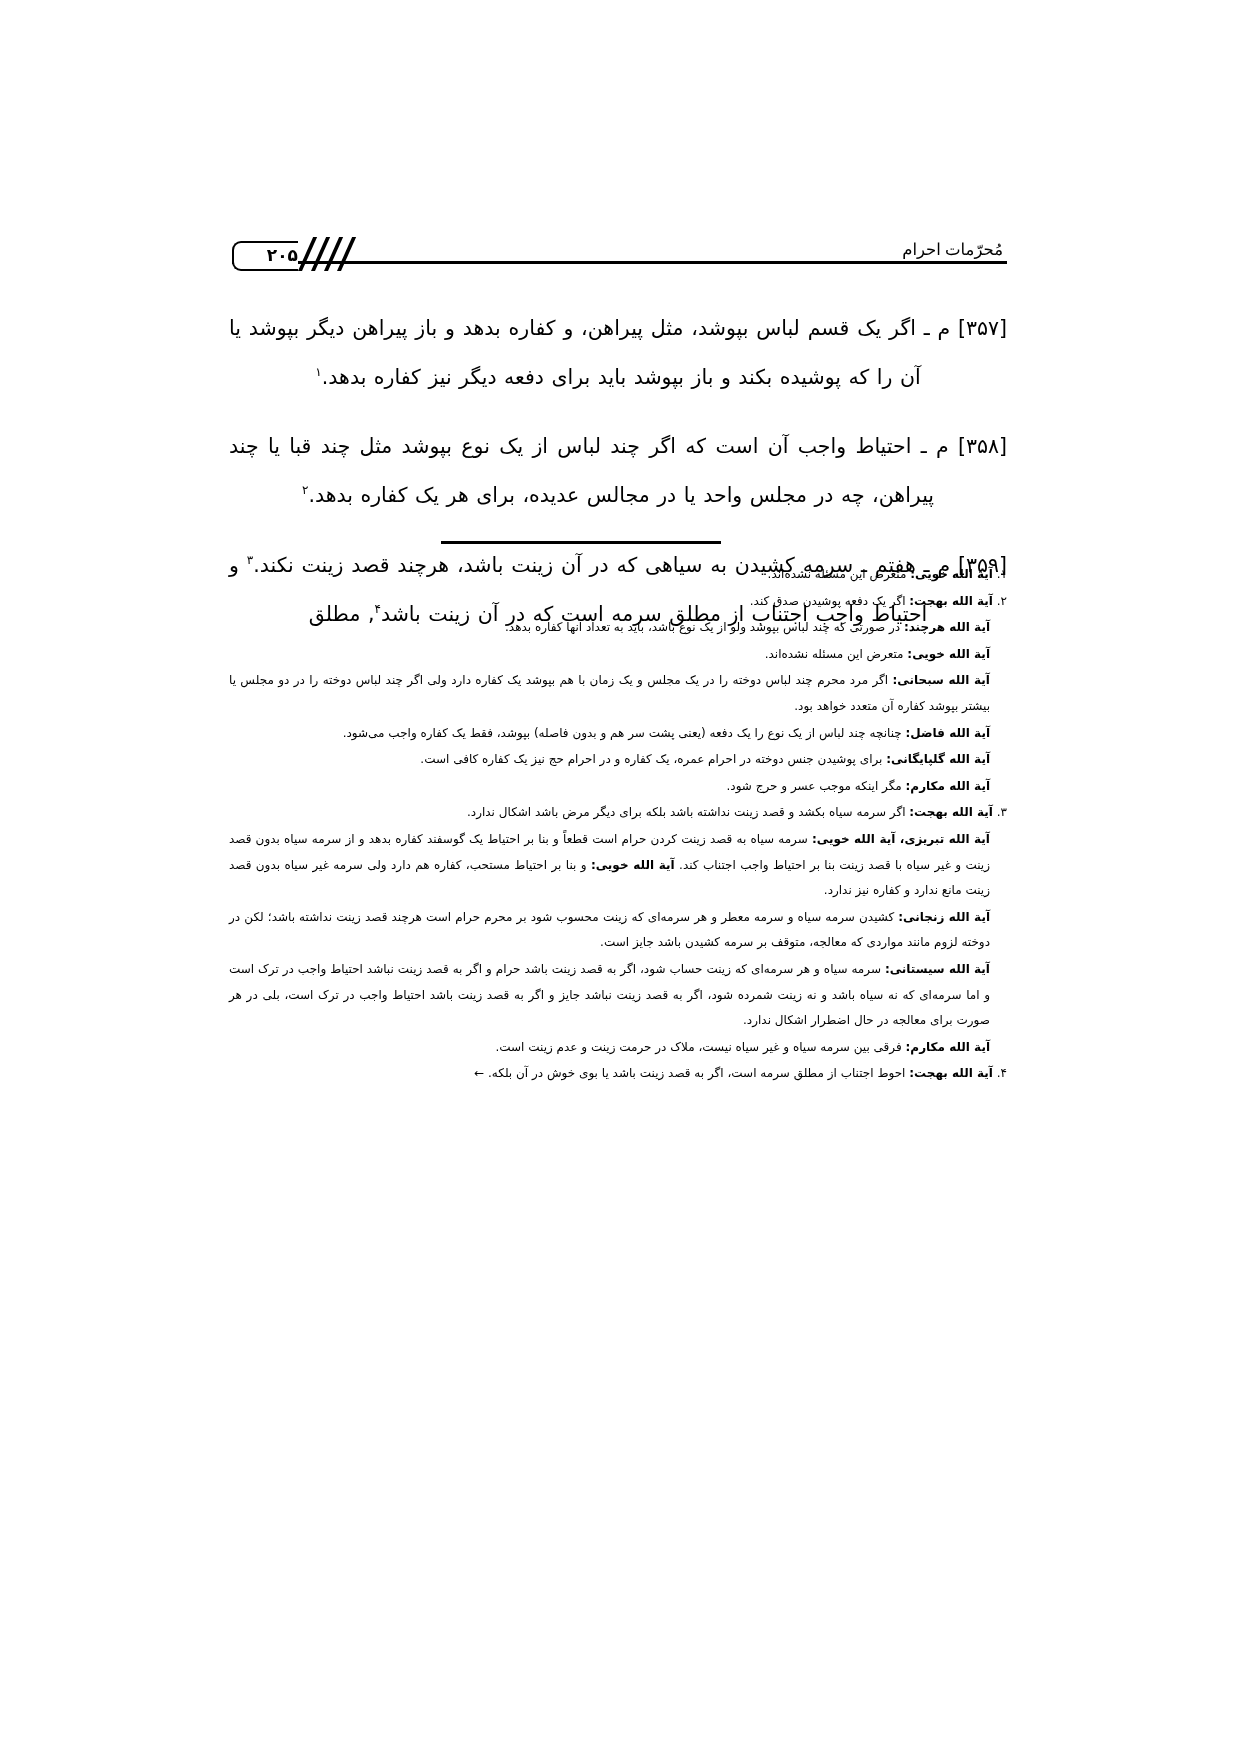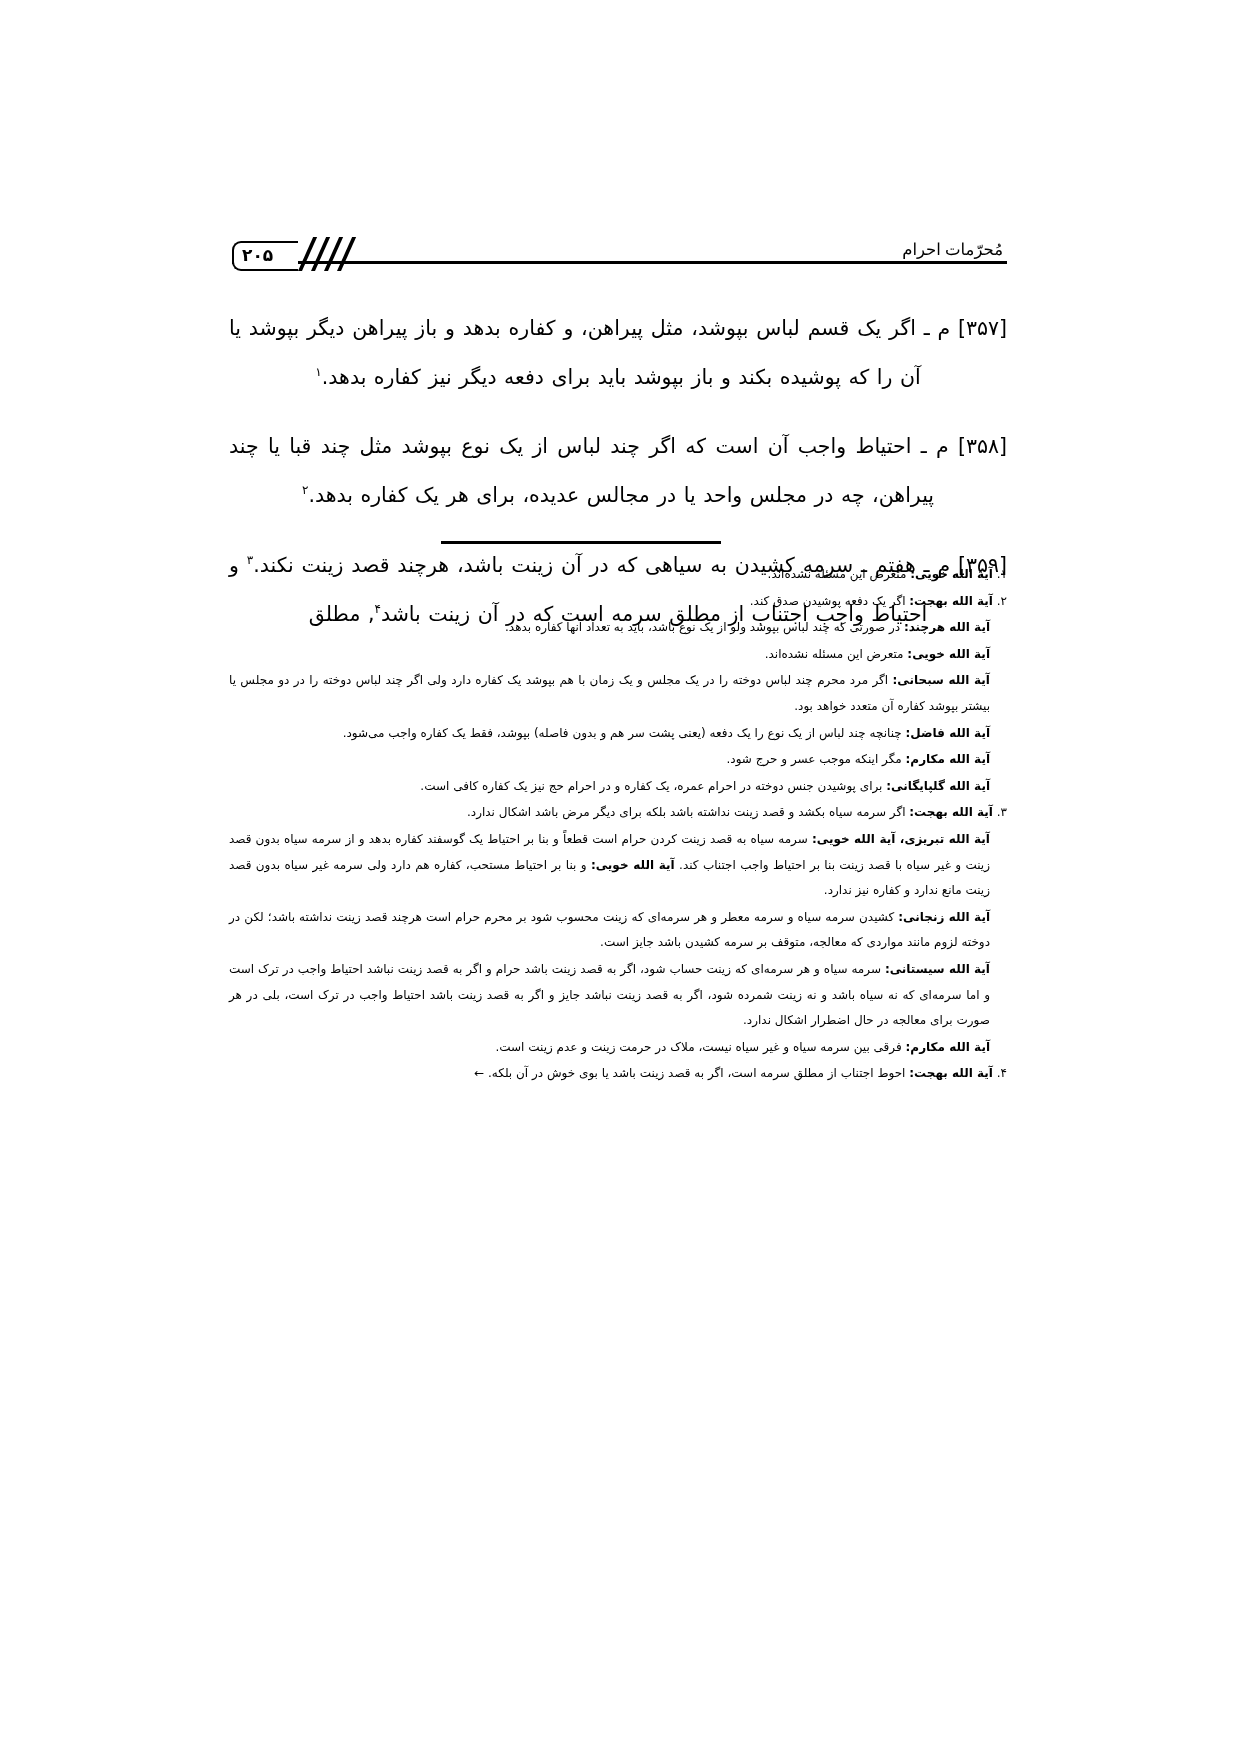--- a/index.html
+++ b/index.html
@@ -64,25 +64,25 @@
     width: 66px;
     height: 30px;
     border: 2.5px solid #000;
     border-radius: 9px 0 0 9px;
     border-right: none;
     box-sizing: border-box;
     background: #fff;
   }
   .folio-num {
     position: absolute;
-    left: 8px;
+    left: 1px;
     right: 0;
     top: 50%;
     transform: translateY(-52%);
-    text-align: left;
+    text-align: right;
     font-size: 17px;
     line-height: 1;
     font-weight: 600;
   }
   .folio-slashes {
     position: absolute;
     left: 62px;
     bottom: 0;
     width: 56px;
     height: 32px;
@@ -190,22 +190,22 @@
 
   <div class="fn-rule"></div>
 
   <div class="footnotes" id="footnotes">
       <p class="fn-item"><span class="fn-num">۱. </span><span class="auth">آیة الله خویی:</span><span class=""> متعرض این مسئله نشده‌اند.</span></p>
       <p class="fn-item"><span class="fn-num">۲. </span><span class="auth">آیة الله بهجت:</span><span class=""> اگر یک دفعه پوشیدن صدق کند.</span></p>
       <p class="fn-item indent"><span class="auth">آیة الله هرچند:</span><span class=""> در صورتی که چند لباس بپوشد ولو از یک نوع باشد، باید به تعداد آنها کفاره بدهد.</span></p>
       <p class="fn-item indent"><span class="auth">آیة الله خویی:</span><span class=""> متعرض این مسئله نشده‌اند.</span></p>
       <p class="fn-item indent"><span class="auth">آیة الله سبحانی:</span><span class=""> اگر مرد محرم چند لباس دوخته را در یک مجلس و یک زمان با هم بپوشد یک کفاره دارد ولی اگر چند لباس دوخته را در دو مجلس یا بیشتر بپوشد کفاره آن متعدد خواهد بود.</span></p>
       <p class="fn-item indent"><span class="auth">آیة الله فاضل:</span><span class=""> چنانچه چند لباس از یک نوع را یک دفعه (یعنی پشت سر هم و بدون فاصله) بپوشد، فقط یک کفاره واجب می‌شود.</span></p>
+      <p class="fn-item indent"><span class="auth">آیة الله گلپایگانی:</span><span class=""> برای پوشیدن جنس دوخته در احرام عمره، یک کفاره و در احرام حج نیز یک کفاره کافی است.</span></p>
       <p class="fn-item indent"><span class="auth">آیة الله مکارم:</span><span class=""> مگر اینکه موجب عسر و حرج شود.</span></p>
-      <p class="fn-item indent"><span class="auth">آیة الله گلپایگانی:</span><span class=""> برای پوشیدن جنس دوخته در احرام عمره، یک کفاره و در احرام حج نیز یک کفاره کافی است.</span></p>
       <p class="fn-item"><span class="fn-num">۳. </span><span class="auth">آیة الله بهجت:</span><span class=""> اگر سرمه سیاه بکشد و قصد زینت نداشته باشد بلکه برای دیگر مرض باشد اشکال ندارد.</span></p>
       <p class="fn-item indent"><span class="auth">آیة الله تبریزی، آیة الله خویی:</span><span class=""> سرمه سیاه به قصد زینت کردن حرام است قطعاً و بنا بر احتیاط یک گوسفند کفاره بدهد و از سرمه سیاه بدون قصد زینت و غیر سیاه با قصد زینت بنا بر احتیاط واجب اجتناب کند. </span><span class="auth">آیة الله خویی:</span><span class=""> و بنا بر احتیاط مستحب، کفاره هم دارد ولی سرمه غیر سیاه بدون قصد زینت مانع ندارد و کفاره نیز ندارد.</span></p>
       <p class="fn-item indent"><span class="auth">آیة الله زنجانی:</span><span class=""> کشیدن سرمه سیاه و سرمه معطر و هر سرمه‌ای که زینت محسوب شود بر محرم حرام است هرچند قصد زینت نداشته باشد؛ لکن در دوخته لزوم مانند مواردی که معالجه، متوقف بر سرمه کشیدن باشد جایز است.</span></p>
       <p class="fn-item indent"><span class="auth">آیة الله سیستانی:</span><span class=""> سرمه سیاه و هر سرمه‌ای که زینت حساب شود، اگر به قصد زینت باشد حرام و اگر به قصد زینت نباشد احتیاط واجب در ترک است و اما سرمه‌ای که نه سیاه باشد و نه زینت شمرده شود، اگر به قصد زینت نباشد جایز و اگر به قصد زینت باشد احتیاط واجب در ترک است، بلی در هر صورت برای معالجه در حال اضطرار اشکال ندارد.</span></p>
       <p class="fn-item indent"><span class="auth">آیة الله مکارم:</span><span class=""> فرقی بین سرمه سیاه و غیر سیاه نیست، ملاک در حرمت زینت و عدم زینت است.</span></p>
       <p class="fn-item"><span class="fn-num">۴. </span><span class="auth">آیة الله بهجت:</span><span class=""> احوط اجتناب از مطلق سرمه است، اگر به قصد زینت باشد یا بوی خوش در آن بلکه. ←</span></p>
     </div>
 
 </div>
 

